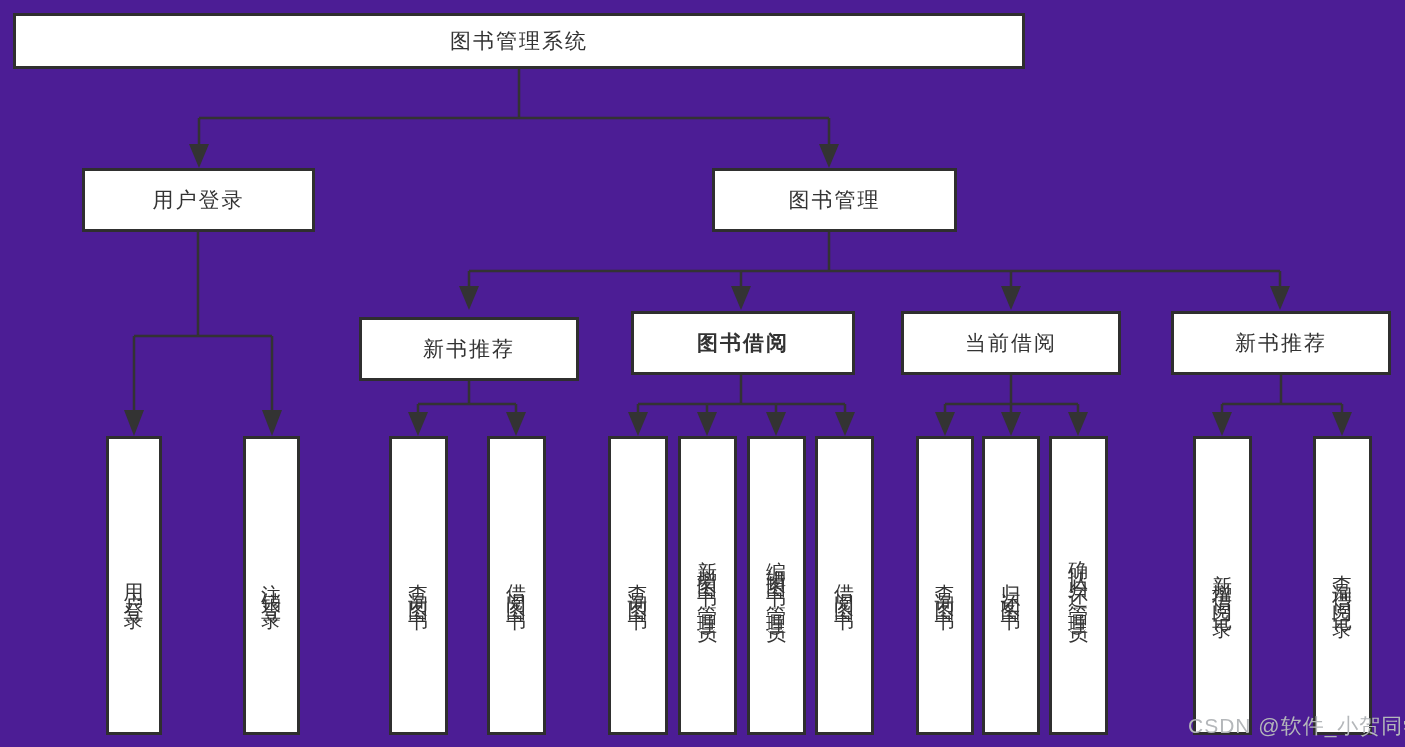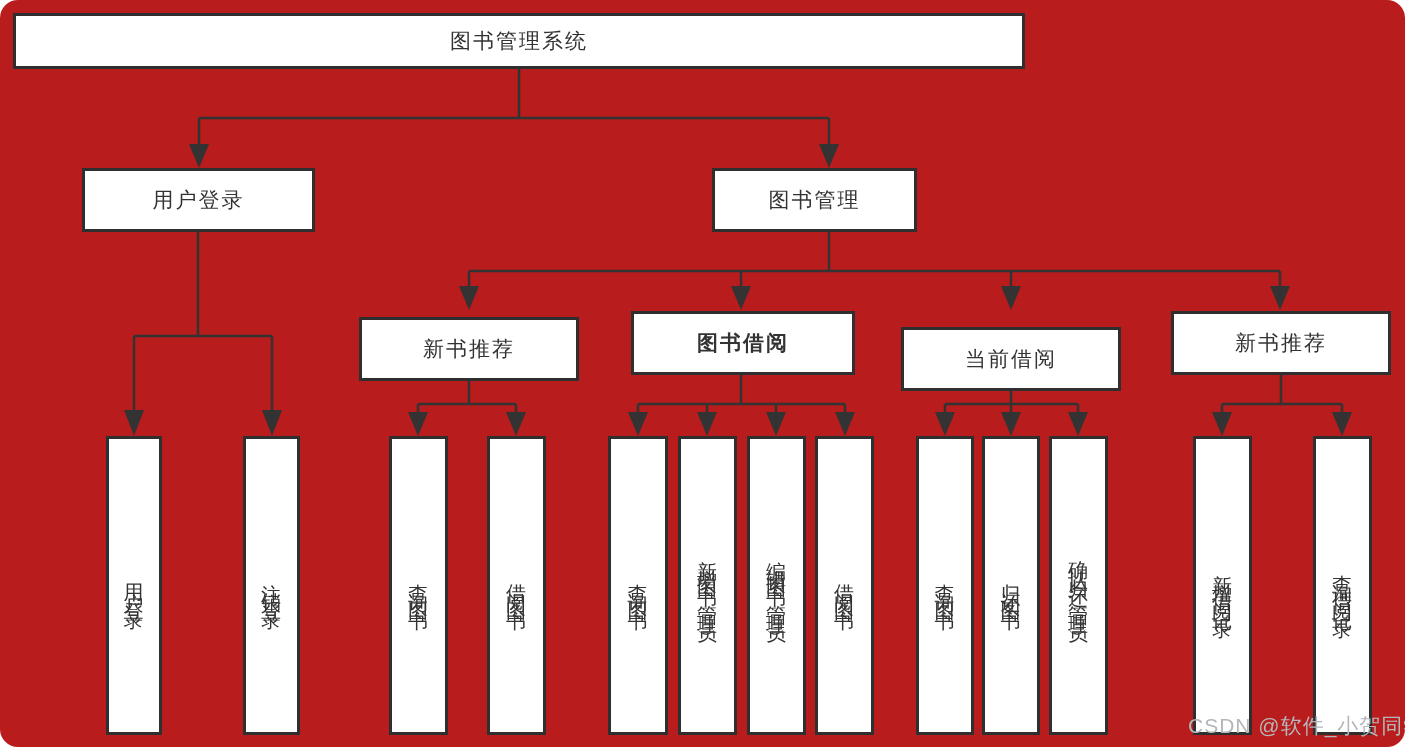--- a/index.html
+++ b/index.html
@@ -1,23 +1,22 @@
 <!DOCTYPE html>
 <html><head>
 <meta charset="utf-8">
 <style>
   html, body { margin: 0; padding: 0; background: #fff; }
   .stage {
     position: relative;
     width: 1405px;
     height: 747px;
-    background: #b91c1c;
+    background: #4c1d95;
     font-family: "Liberation Sans", "DejaVu Sans", sans-serif;
     overflow: hidden;
-    border-radius: 18px;
   }
   svg.connectors {
     position: absolute;
     left: 0; top: 0;
     width: 1405px; height: 747px;
   }
   .box {
     position: absolute;
     background: #ffffff;
     border: 3px solid #2f2f2f;
@@ -33,24 +32,24 @@
     writing-mode: vertical-lr;
     text-orientation: mixed;
     font-size: 20px;
     letter-spacing: 9px;
     line-height: 1.0;
     color: #333333;
   }
   
   #n-root           { left: 13px;   top: 13px;  width: 1012px; height: 56px; }
   #n-user-login     { left: 82px;   top: 168px; width: 233px;  height: 64px; }
-  #n-book-mgmt      { left: 712px;  top: 168px; width: 205px;  height: 64px; }
+  #n-book-mgmt      { left: 712px;  top: 168px; width: 245px;  height: 64px; }
   #n-new-book       { left: 359px;  top: 317px; width: 220px;  height: 64px; }
   #n-book-borrow    { left: 631px;  top: 311px; width: 224px;  height: 64px; font-weight: bold; }
-  #n-current-borrow { left: 901px;  top: 327px; width: 220px;  height: 64px; }
+  #n-current-borrow { left: 901px;  top: 311px; width: 220px;  height: 64px; }
   #n-borrow-record  { left: 1171px; top: 311px; width: 220px;  height: 64px; }
   #l1  { left: 106px;  width: 56px; }
   #l2  { left: 243px;  width: 57px; }
   #l3  { left: 389px;  width: 59px; }
   #l4  { left: 487px;  width: 59px; }
   #l5  { left: 608px;  width: 60px; }
   #l6  { left: 678px;  width: 59px; }
   #l7  { left: 747px;  width: 59px; }
   #l8  { left: 815px;  width: 59px; }
   #l9  { left: 916px;  width: 58px; }

